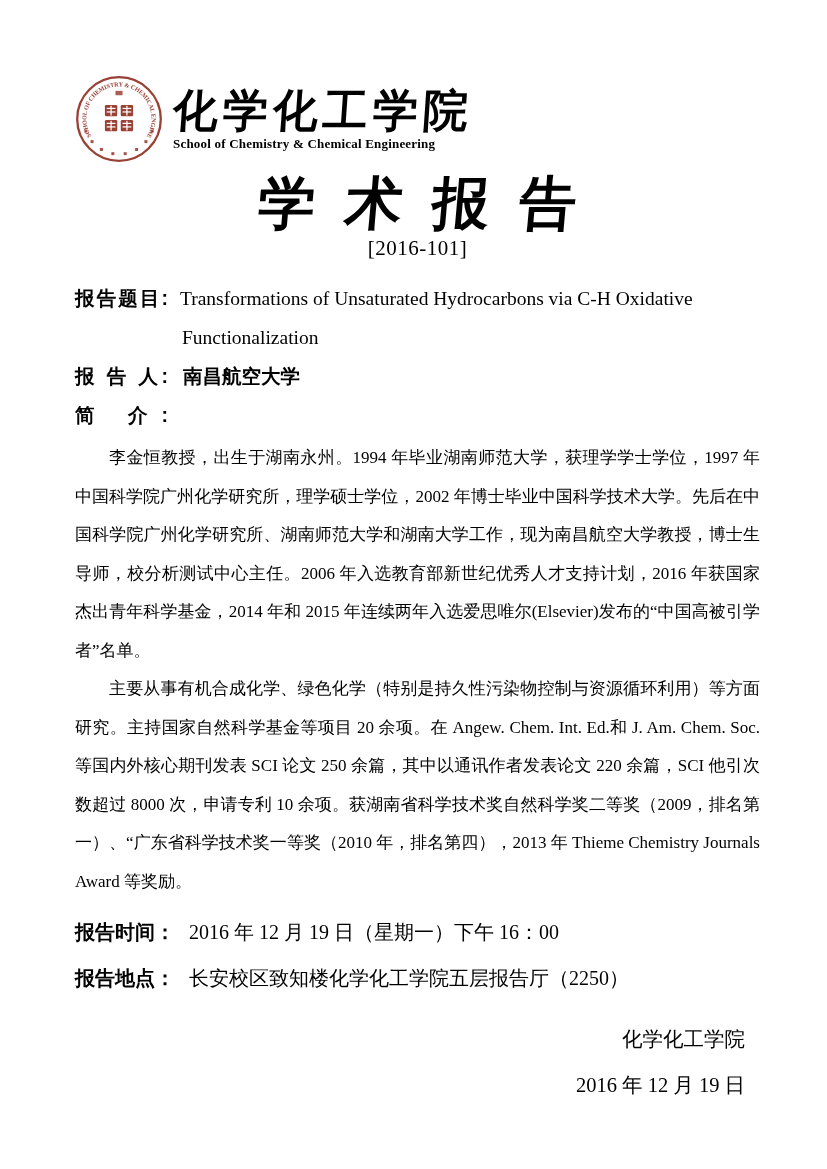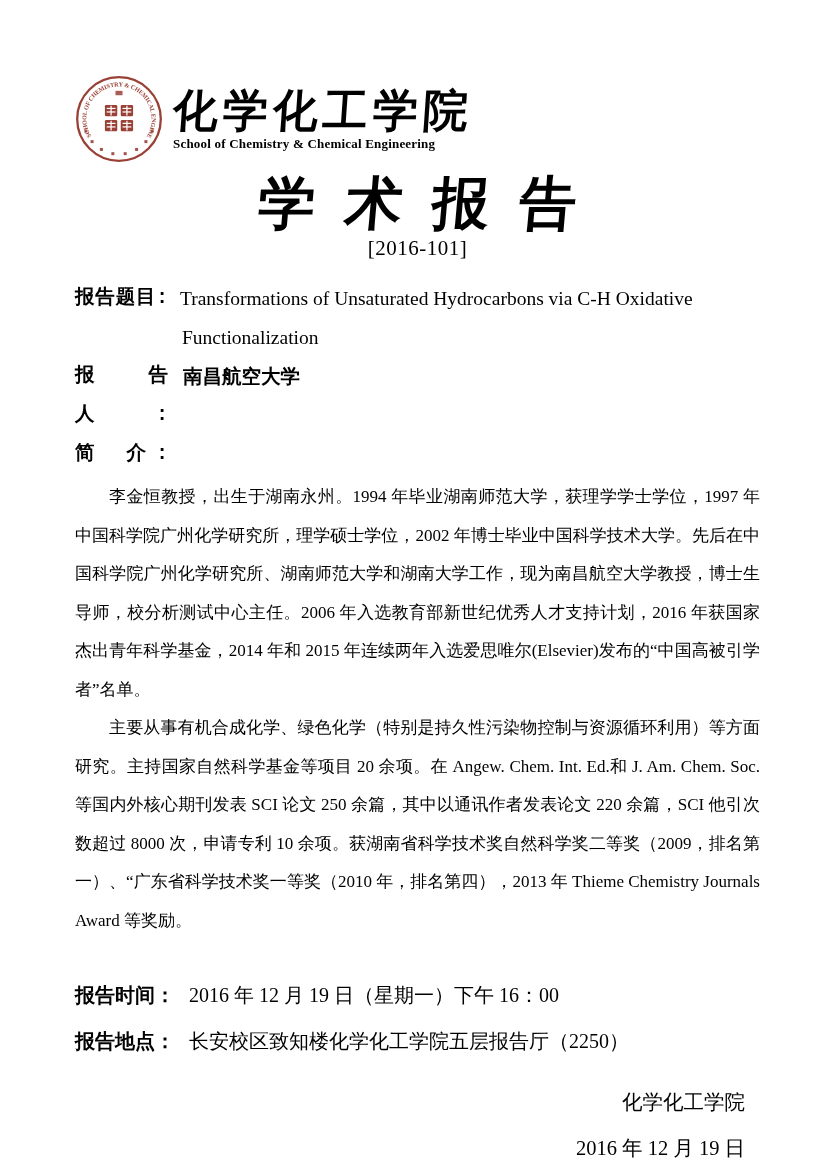--- a/index.html
+++ b/index.html
@@ -37,32 +37,32 @@
     transform:skewX(-5deg);
   }
   .report-no{
     text-align:center;font-size:21px;line-height:26px;letter-spacing:.5px;
   }
   
   .field{display:flex;font-size:19.5px;line-height:39px;}
   .field .label{
     flex:0 0 93px;font-weight:bold;
     text-align:justify;text-align-last:justify;
-    font-family:Liberation Mono, monospace;
+    font-family:Liberation Sans, sans-serif;
   }
   .field .value{flex:1;padding-left:12px;}
   .topic-field{margin-top:18px;}
   
   .bio{margin-top:4px;}
   .bio p{
     margin:0;font-size:17px;line-height:38.5px;
     text-align:justify;text-indent:2em;
   }
   
-  .schedule{margin-top:40px;}
+  .schedule{margin-top:16px;}
   .sched-row{display:flex;font-size:20px;line-height:30px;margin-top:16px;}
   .sched-row .label{flex:0 0 104px;font-weight:bold;}
   .sched-row .value{flex:1;padding-left:10px;}
   
   .footer{margin-top:32px;text-align:right;padding-right:15px;font-size:20.5px;}
   .footer .sig{line-height:28px;}
   .footer .date{line-height:28px;margin-top:18px;}
 </style>
 </head>
 <body>

